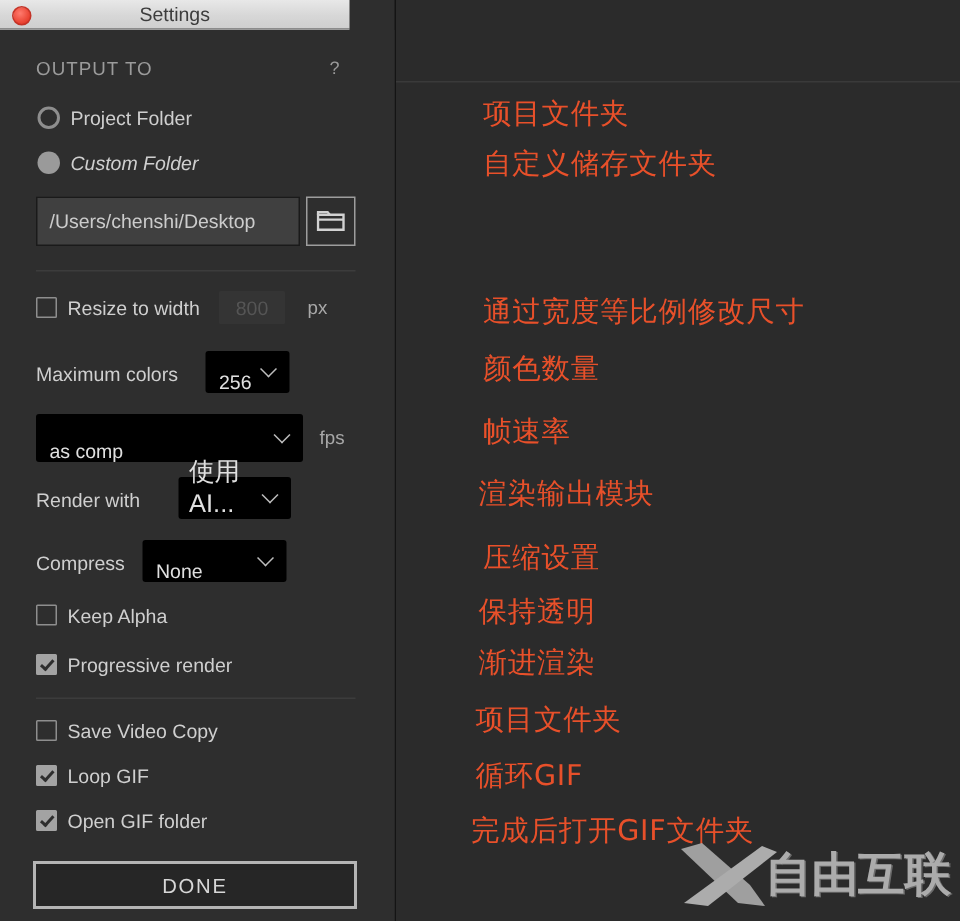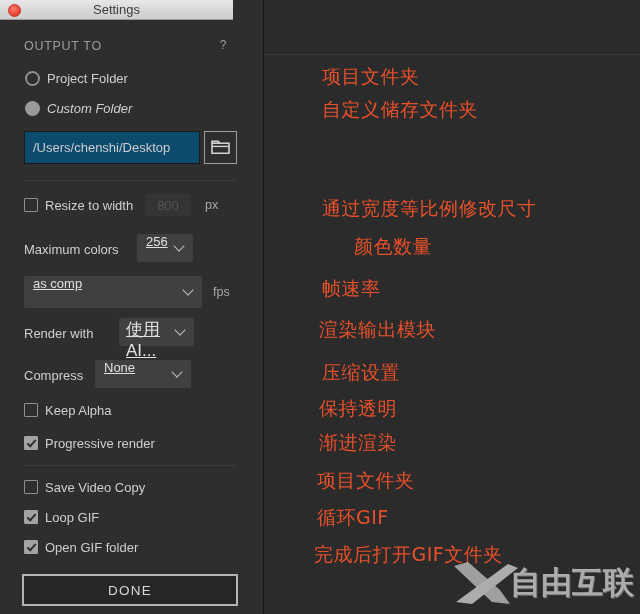--- a/index.html
+++ b/index.html
@@ -179,21 +179,21 @@
     width: 3px;
     height: 7px;
     border: solid #2e2e2e;
     border-width: 0 2px 2px 0;
     transform: rotate(42deg);
   }
 
   
   .path-field {
     position: absolute;
-    background: #0c4a6e;
+    background: #404040;
     border: 1px solid #1a1a1a;
     box-sizing: border-box;
     color: #cccccc;
     font-size: 13px;
     display: flex;
     align-items: center;
     padding-left: 8px;
     font-family: "Liberation Sans", sans-serif;
   }
   .folder-btn {
@@ -216,30 +216,29 @@
     display: flex;
     align-items: center;
     justify-content: center;
     border-radius: 1px;
     font-family: "Liberation Sans", sans-serif;
   }
 
   
   .dd {
     position: absolute;
-    background: #404040;
+    background: #000000;
     box-sizing: border-box;
     border-radius: 2px;
     display: flex;
-    align-items: flex-start;
+    align-items: flex-end;
     color: #e0e0e0;
     font-size: 13px;
     padding-left: 9px;
     font-family: "Liberation Sans", sans-serif;
-    text-decoration: underline;
   }
   .dd .chev {
     position: absolute;
     right: 9px;
     top: 50%;
     width: 9px;
     height: 9px;
     margin-top: -6px;
   }
   .dd .chev::after {
@@ -306,21 +305,21 @@
 <body>
 
 <div id="screen">
 
   <div class="right-panel"></div>
   <div class="right-divider"></div>
 
   <div class="anno" style="left:322px;top:67px;">项目文件夹</div>
   <div class="anno" style="left:322px;top:199px;">通过宽度等比例修改尺寸</div>
   <div class="anno" style="left:322px;top:100px;">自定义储存文件夹</div>
-  <div class="anno" style="left:322px;top:237px;margin-left:32px;">颜色数量</div>
+  <div class="anno" style="left:322px;top:237px;">颜色数量</div>
   <div class="anno" style="left:322px;top:279px;">帧速率</div>
   <div class="anno" style="left:319px;top:320px;">渲染输出模块</div>
   <div class="anno" style="left:322px;top:363px;">压缩设置</div>
   <div class="anno" style="left:319px;top:399px;">保持透明</div>
   <div class="anno" style="left:319px;top:433px;">渐进渲染</div>
   <div class="anno" style="left:317px;top:471px;">项目文件夹</div>
   <div class="anno" style="left:317px;top:508px;">循环GIF</div>
   <div class="anno" style="left:314px;top:545px;">完成后打开GIF文件夹</div>
 
   <div class="watermark">

